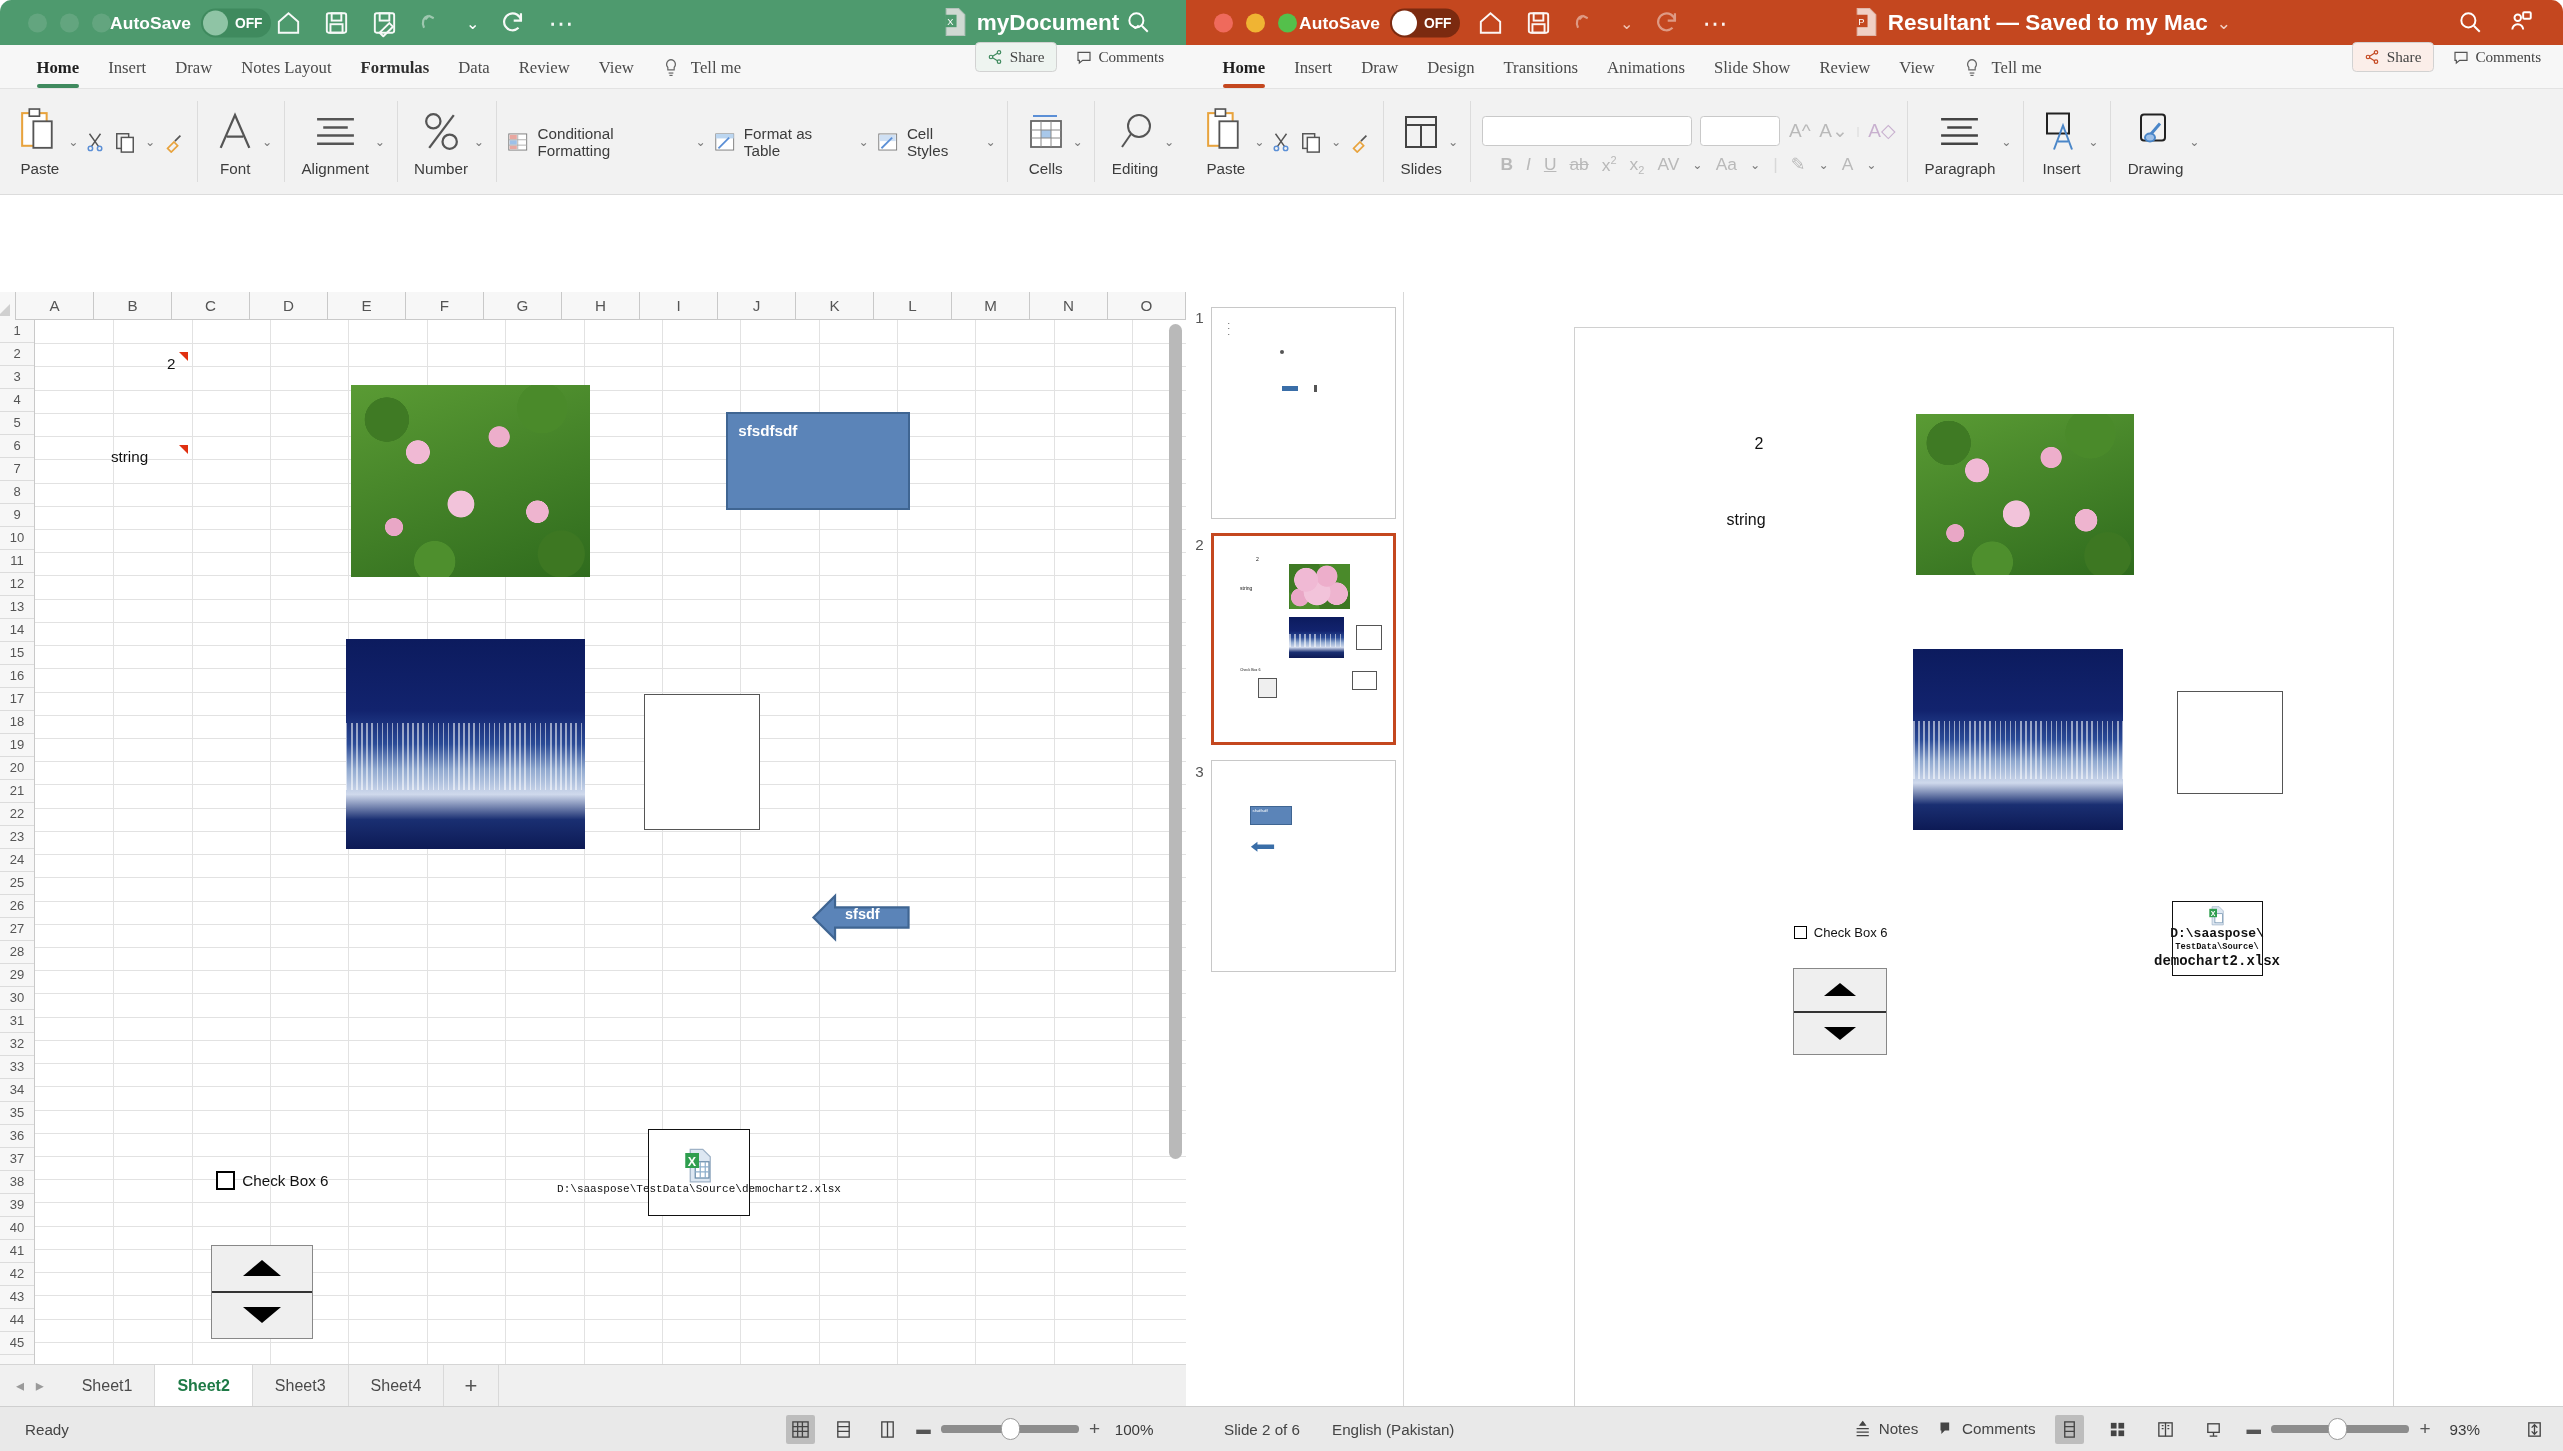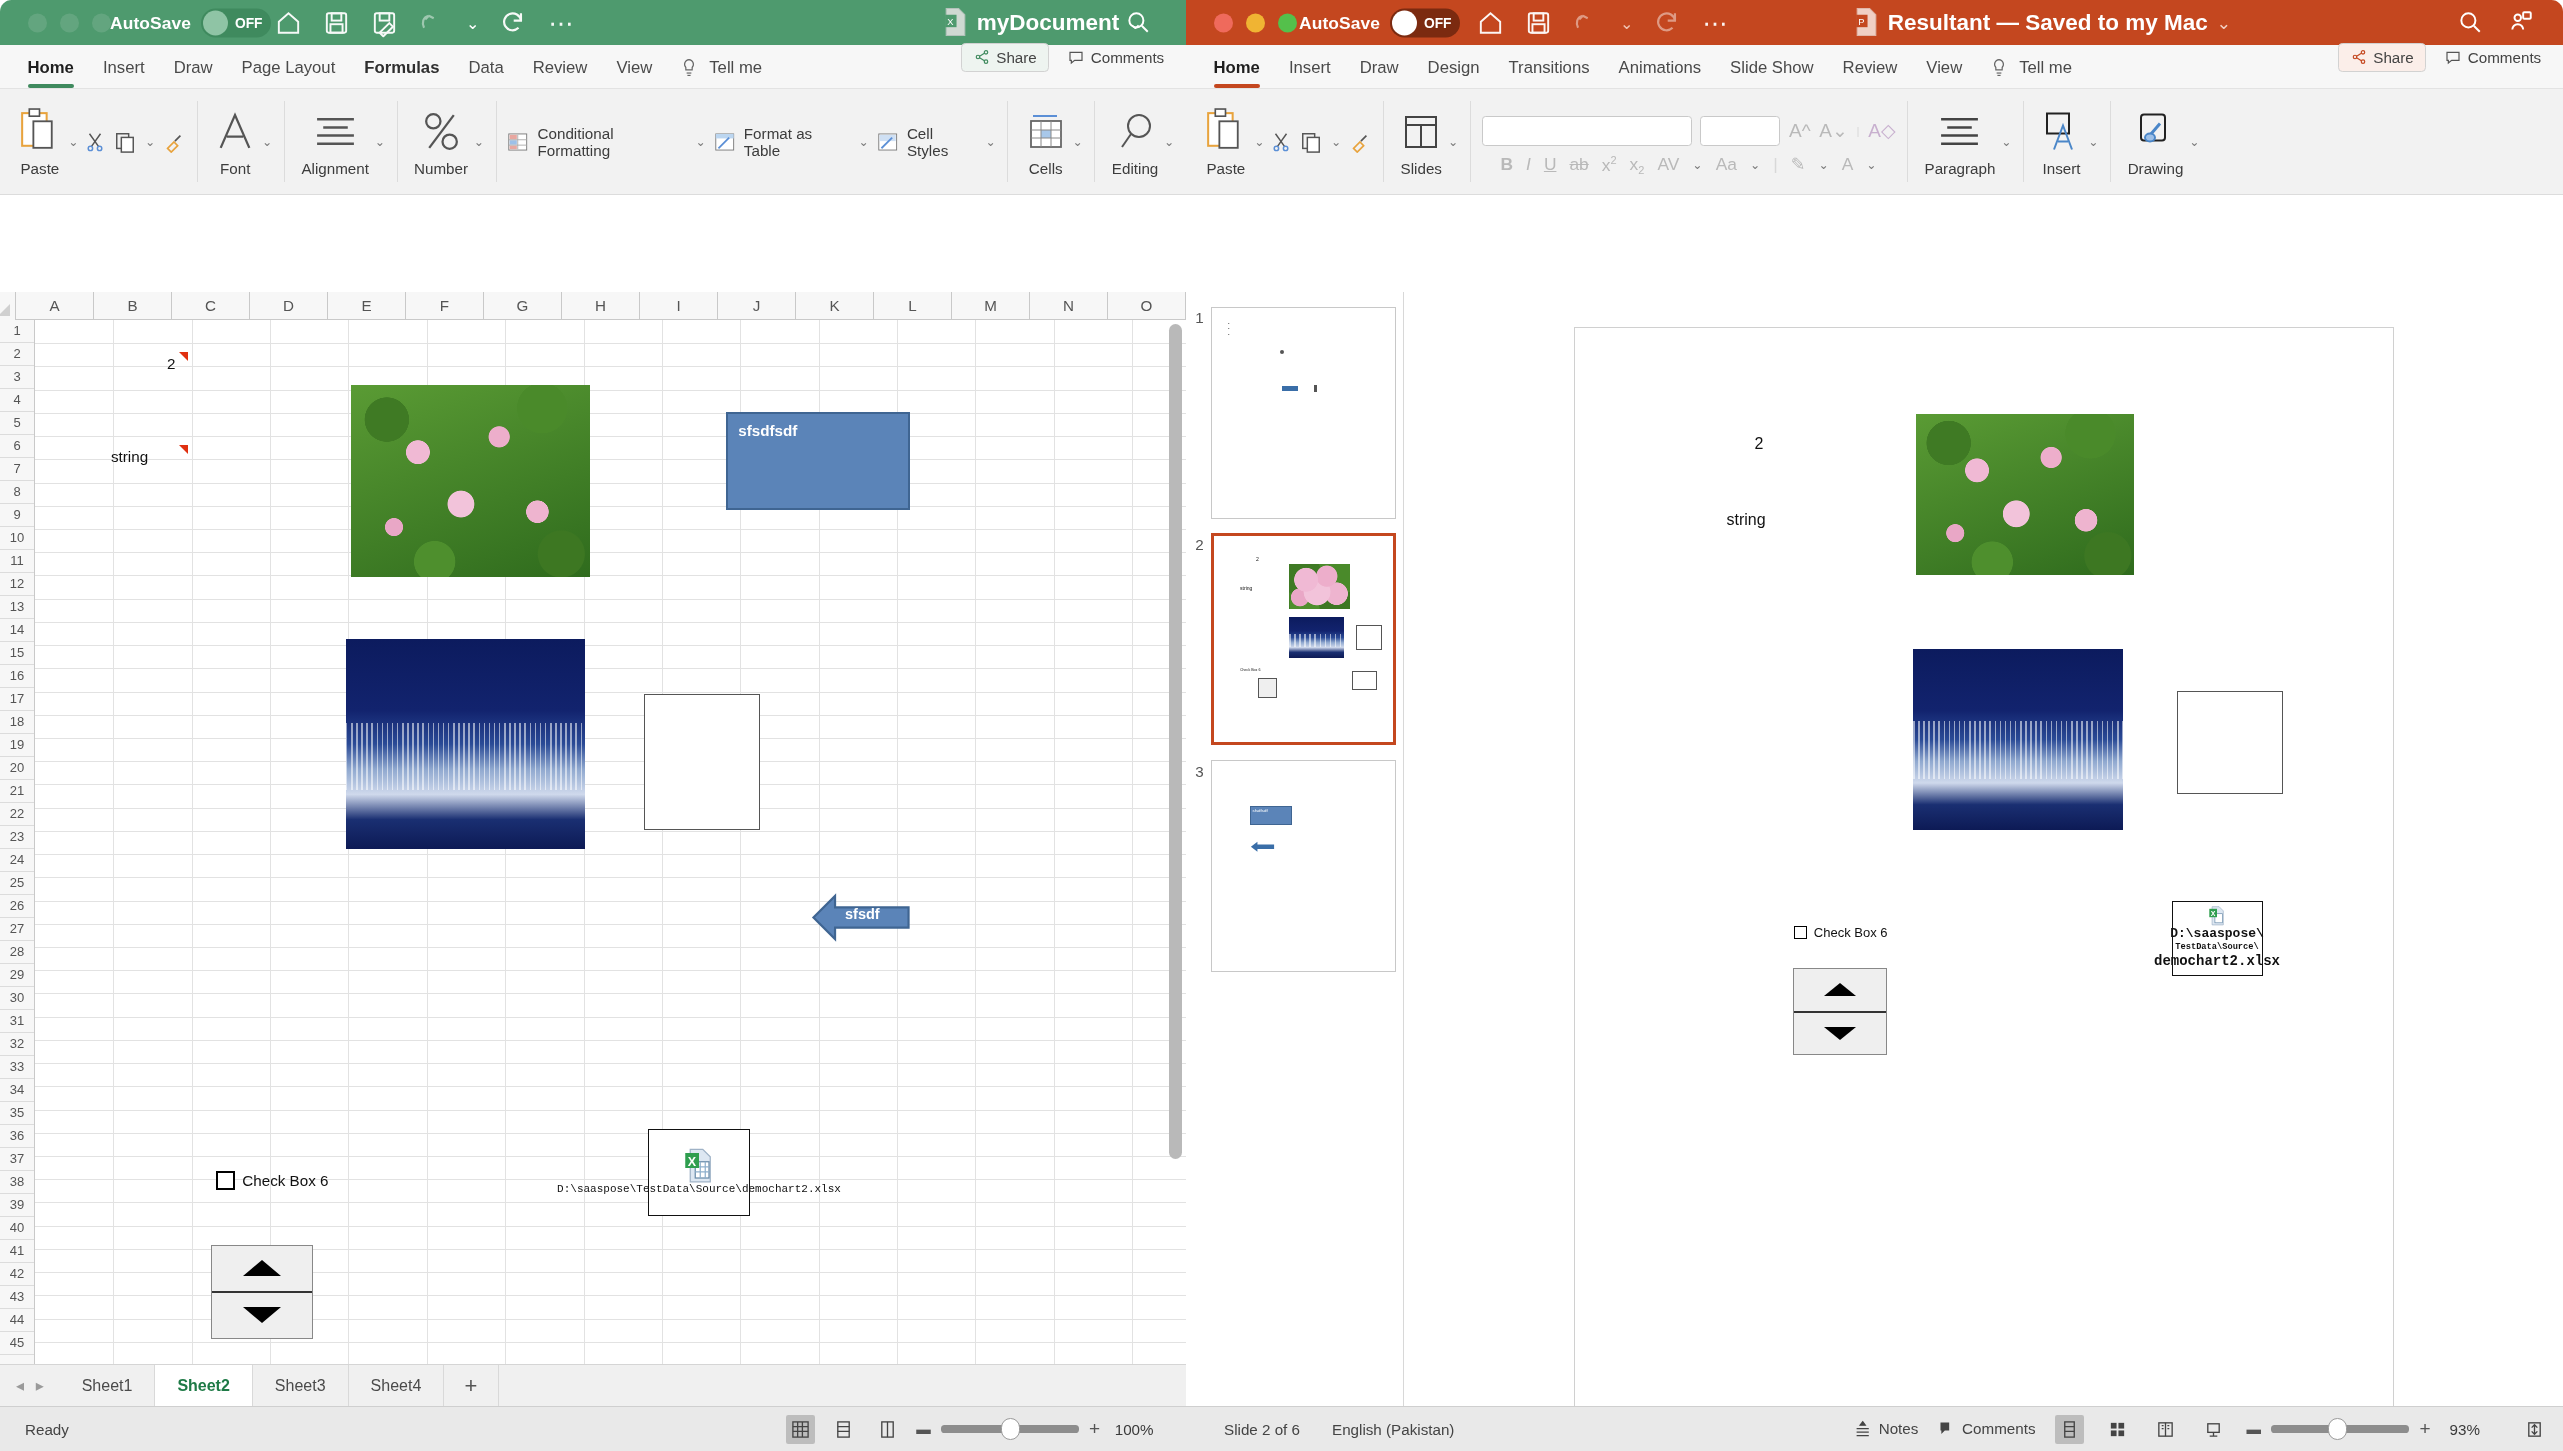--- a/index.html
+++ b/index.html
@@ -20,22 +20,22 @@
   .toggle .knob { width:25px; height:25px; border-radius:50%; position:absolute; left:2.2px; }
   .xl-titlebar .toggle .knob { background:#8fc4a5; }
   .toggle .off { position:absolute; right:8.7px; font-size:13.8px; font-weight:bold; color:#fff; }
   .tb-icons { position:absolute; display:flex; align-items:center; gap:19px; top:50%; transform:translateY(-50%); }
   .tb-ico { width:29px; height:29px; opacity:.95; display:flex; align-items:center; justify-content:center; }
   .tb-ico svg { width:100%; height:100%; }
   .doc-title { position:absolute; top:50%; transform:translateY(-50%); display:flex; align-items:center; gap:8.7px; }
   .doc-title .tname { color:#fff; font-size:22.5px; font-weight:bold; }
   .search-ico { position:absolute; top:50%; transform:translateY(-50%); }
 
-  .ribbon-tabs { height:44px; background:#f7f7f7; display:flex; align-items:flex-end; padding-left:13px;
-                 border-bottom:0.7px solid #e3e3e3; position:relative; }
+  .ribbon-tabs { height:44px; background:#f7f7f7; display:flex; align-items:flex-end; padding-left:22px;
+                 border-bottom:0.7px solid #e3e3e3; position:relative;font-family:Liberation Serif, serif; }
   .rtab { font-size:16.7px; color:#4a4a4a; padding:0 14.5px 10.2px 14.5px; position:relative; white-space:nowrap; }
   .rtab.semi { font-weight:bold; color:#2f2f2f; }
   .rtab.active { font-weight:bold; color:#1f1f1f; }
   .rtab.active::after { content:""; position:absolute; left:14.5px; right:14.5px; bottom:0; height:4.4px; border-radius:2.2px; }
   #excel .rtab.active::after { background:#3f8a5e; }
   #ppt .rtab.active::after { background:#c4471f; }
   .tellme { display:flex; align-items:center; gap:12px; }
   .ribbon-right { position:absolute; right:10.2px; bottom:16px; display:flex; gap:7.3px; align-items:center; }
   .pill { display:flex; align-items:center; gap:6.5px; border:0.7px solid #d2d2d2; background:#fff;
           border-radius:4.4px; padding:5.1px 11.6px; font-size:15.2px; color:#444; }
@@ -226,21 +226,21 @@
           <circle cx="10.5" cy="10.5" r="6.5"></circle>
           <path d="M15.5 15.5 L21 21"></path>
         </svg>
     </span>
   </div>
 
   <div class="ribbon-tabs">
     <div class="rtab active">Home</div>
     <div class="rtab">Insert</div>
     <div class="rtab">Draw</div>
-    <div class="rtab">Page Layout</div>
+    <div class="rtab">Notes Layout</div>
     <div class="rtab semi">Formulas</div>
     <div class="rtab">Data</div>
     <div class="rtab">Review</div>
     <div class="rtab">View</div>
     <div class="rtab tellme">
       <svg width="16" height="19" viewBox="0 0 20 24" fill="none" stroke="#666" stroke-width="1.5">
           <path d="M10 2 a6 6 0 0 1 4 10 v3 h-8 v-3 a6 6 0 0 1 4 -10z"></path>
           <path d="M7 19 h6"></path>
           <path d="M8 22 h4"></path>
         </svg>

